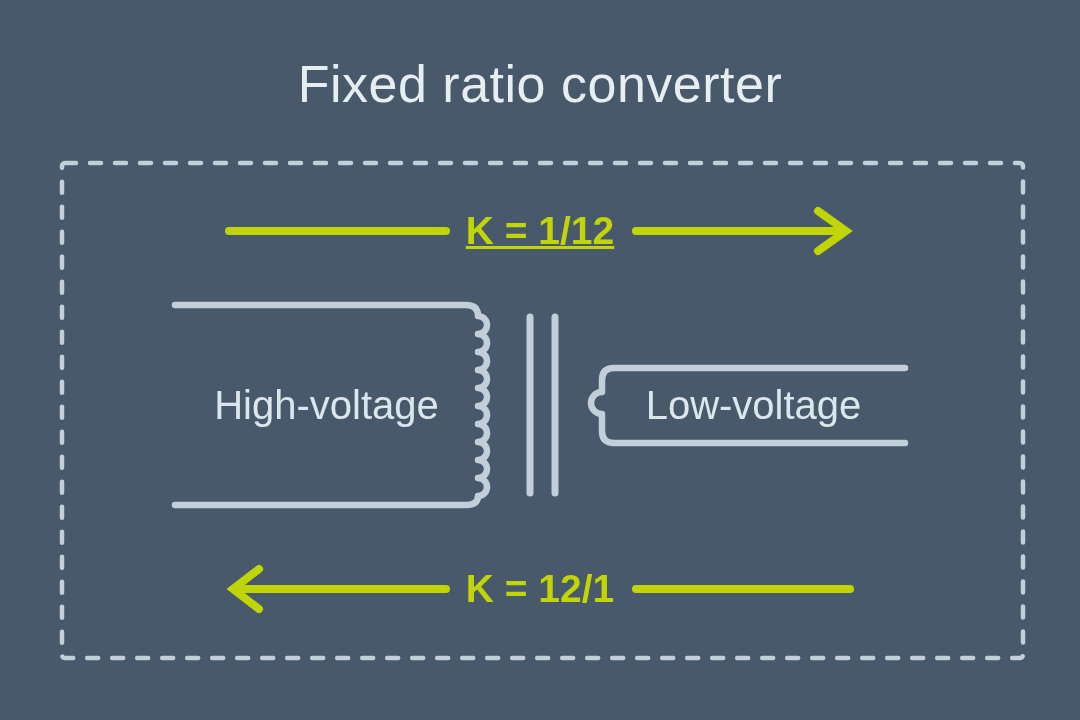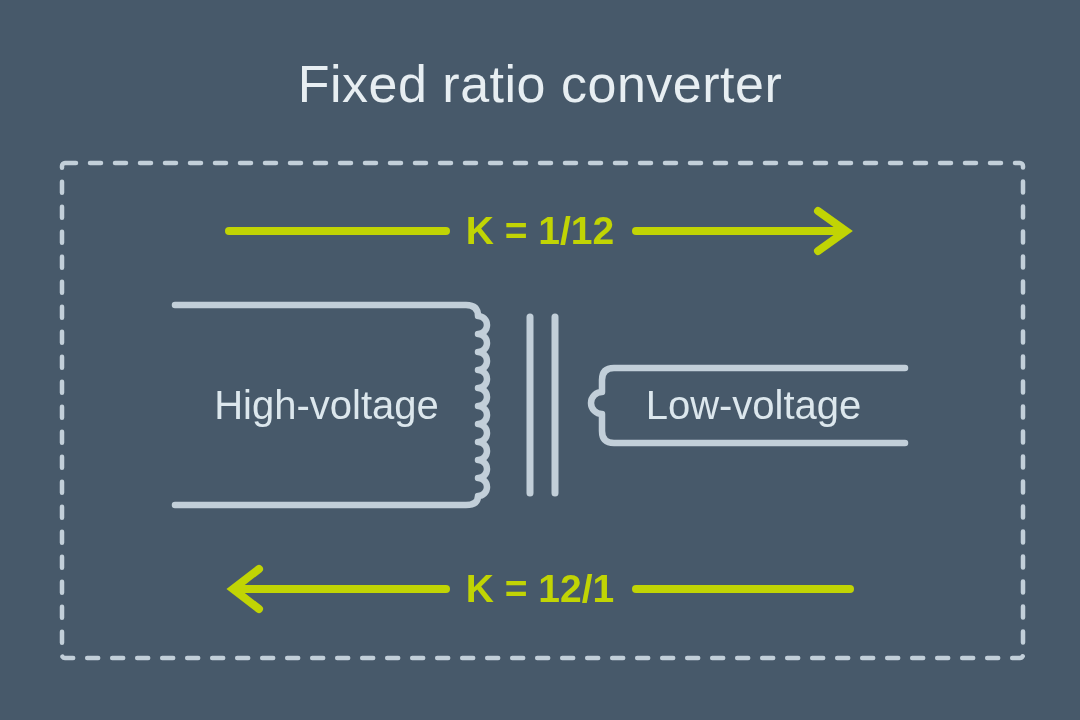--- a/index.html
+++ b/index.html
@@ -59,21 +59,21 @@
     height: 48px;
   }
   .k-label {
     left: 0;
     right: 0;
     height: 48px;
     font-size: 39px;
     font-weight: 700;
     color: #c1d404;
   }
-  .k-top { top: 207px; }
+  .k-top { top: 207px; text-decoration: underline; }
   .k-bottom { top: 565px; text-align: right; }
 
   .stroke-light {
     fill: none;
     stroke: #c2cfd9;
     stroke-linecap: round;
     stroke-linejoin: round;
   }
   .stroke-accent {
     fill: none;

